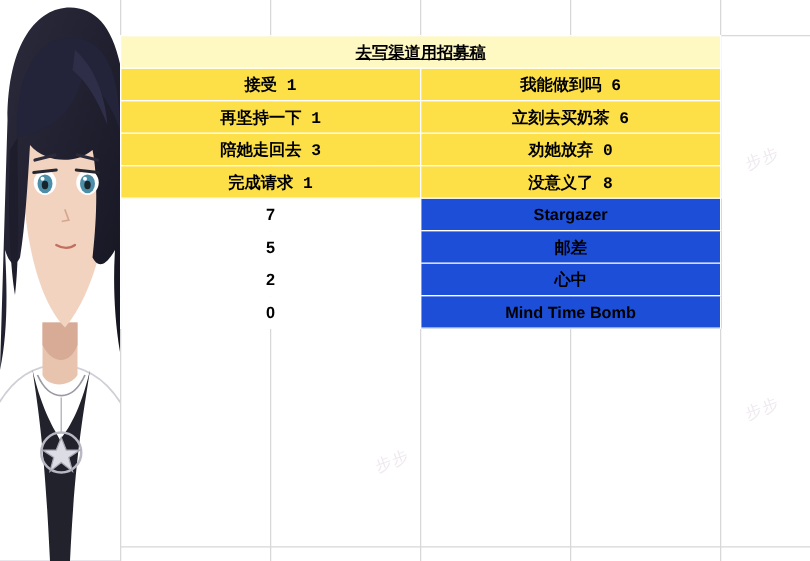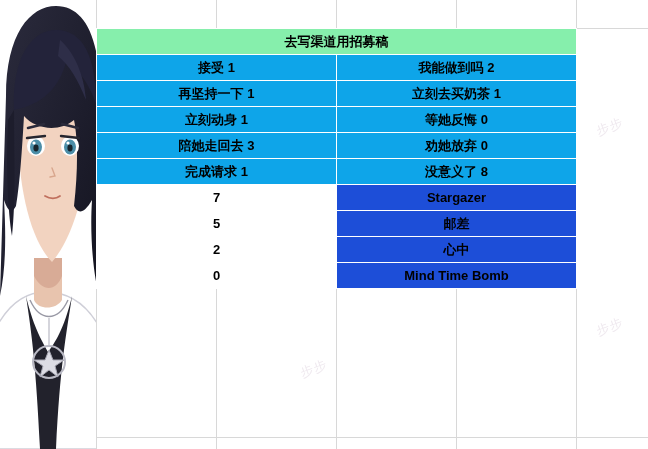--- a/index.html
+++ b/index.html
@@ -81,28 +81,30 @@
     border: 1px solid #ffffff;
     height: 26px;
     font-size: 13px;
     font-weight: bold;
     text-align: center;
     color: #000000;
     padding: 0 4px;
     box-sizing: border-box;
   }
   .title-cell {
-    background: #86efac;
+    background: #fef9c3;
     color: #000;
     font-size: 13.5px;
     font-weight: bold;
     border: 1px solid #ffffff;
+    text-decoration: underline;
   }
   .opt {
-    background: #0ea5e9;
+    background: #fde047;
+    font-family: Liberation Mono, monospace;
   }
   .hdr-dark {
     background: #3f3f3f;
     color: #ffffff;
     font-size: 13.5px;
   }
   .val-cell {
     background: #ffffff;
     border: 1px solid #000000;
     text-align: right;
@@ -198,29 +200,25 @@
         <col style="width:240px">
         <col style="width:240px">
       </colgroup>
       <tbody>
         <tr>
           <td class="title-cell" colspan="2">去写渠道用招募稿</td>
         </tr>
 
         <tr>
           <td class="opt">接受 1</td>
-          <td class="opt">我能做到吗 2</td>
+          <td class="opt">我能做到吗 6</td>
         </tr>
         <tr>
           <td class="opt">再坚持一下 1</td>
-          <td class="opt">立刻去买奶茶 1</td>
-        </tr>
-        <tr>
-          <td class="opt">立刻动身 1</td>
-          <td class="opt">等她反悔 0</td>
+          <td class="opt">立刻去买奶茶 6</td>
         </tr>
         <tr>
           <td class="opt">陪她走回去 3</td>
           <td class="opt">劝她放弃 0</td>
         </tr>
         <tr>
           <td class="opt">完成请求 1</td>
           <td class="opt">没意义了 8</td>
         </tr>
 

